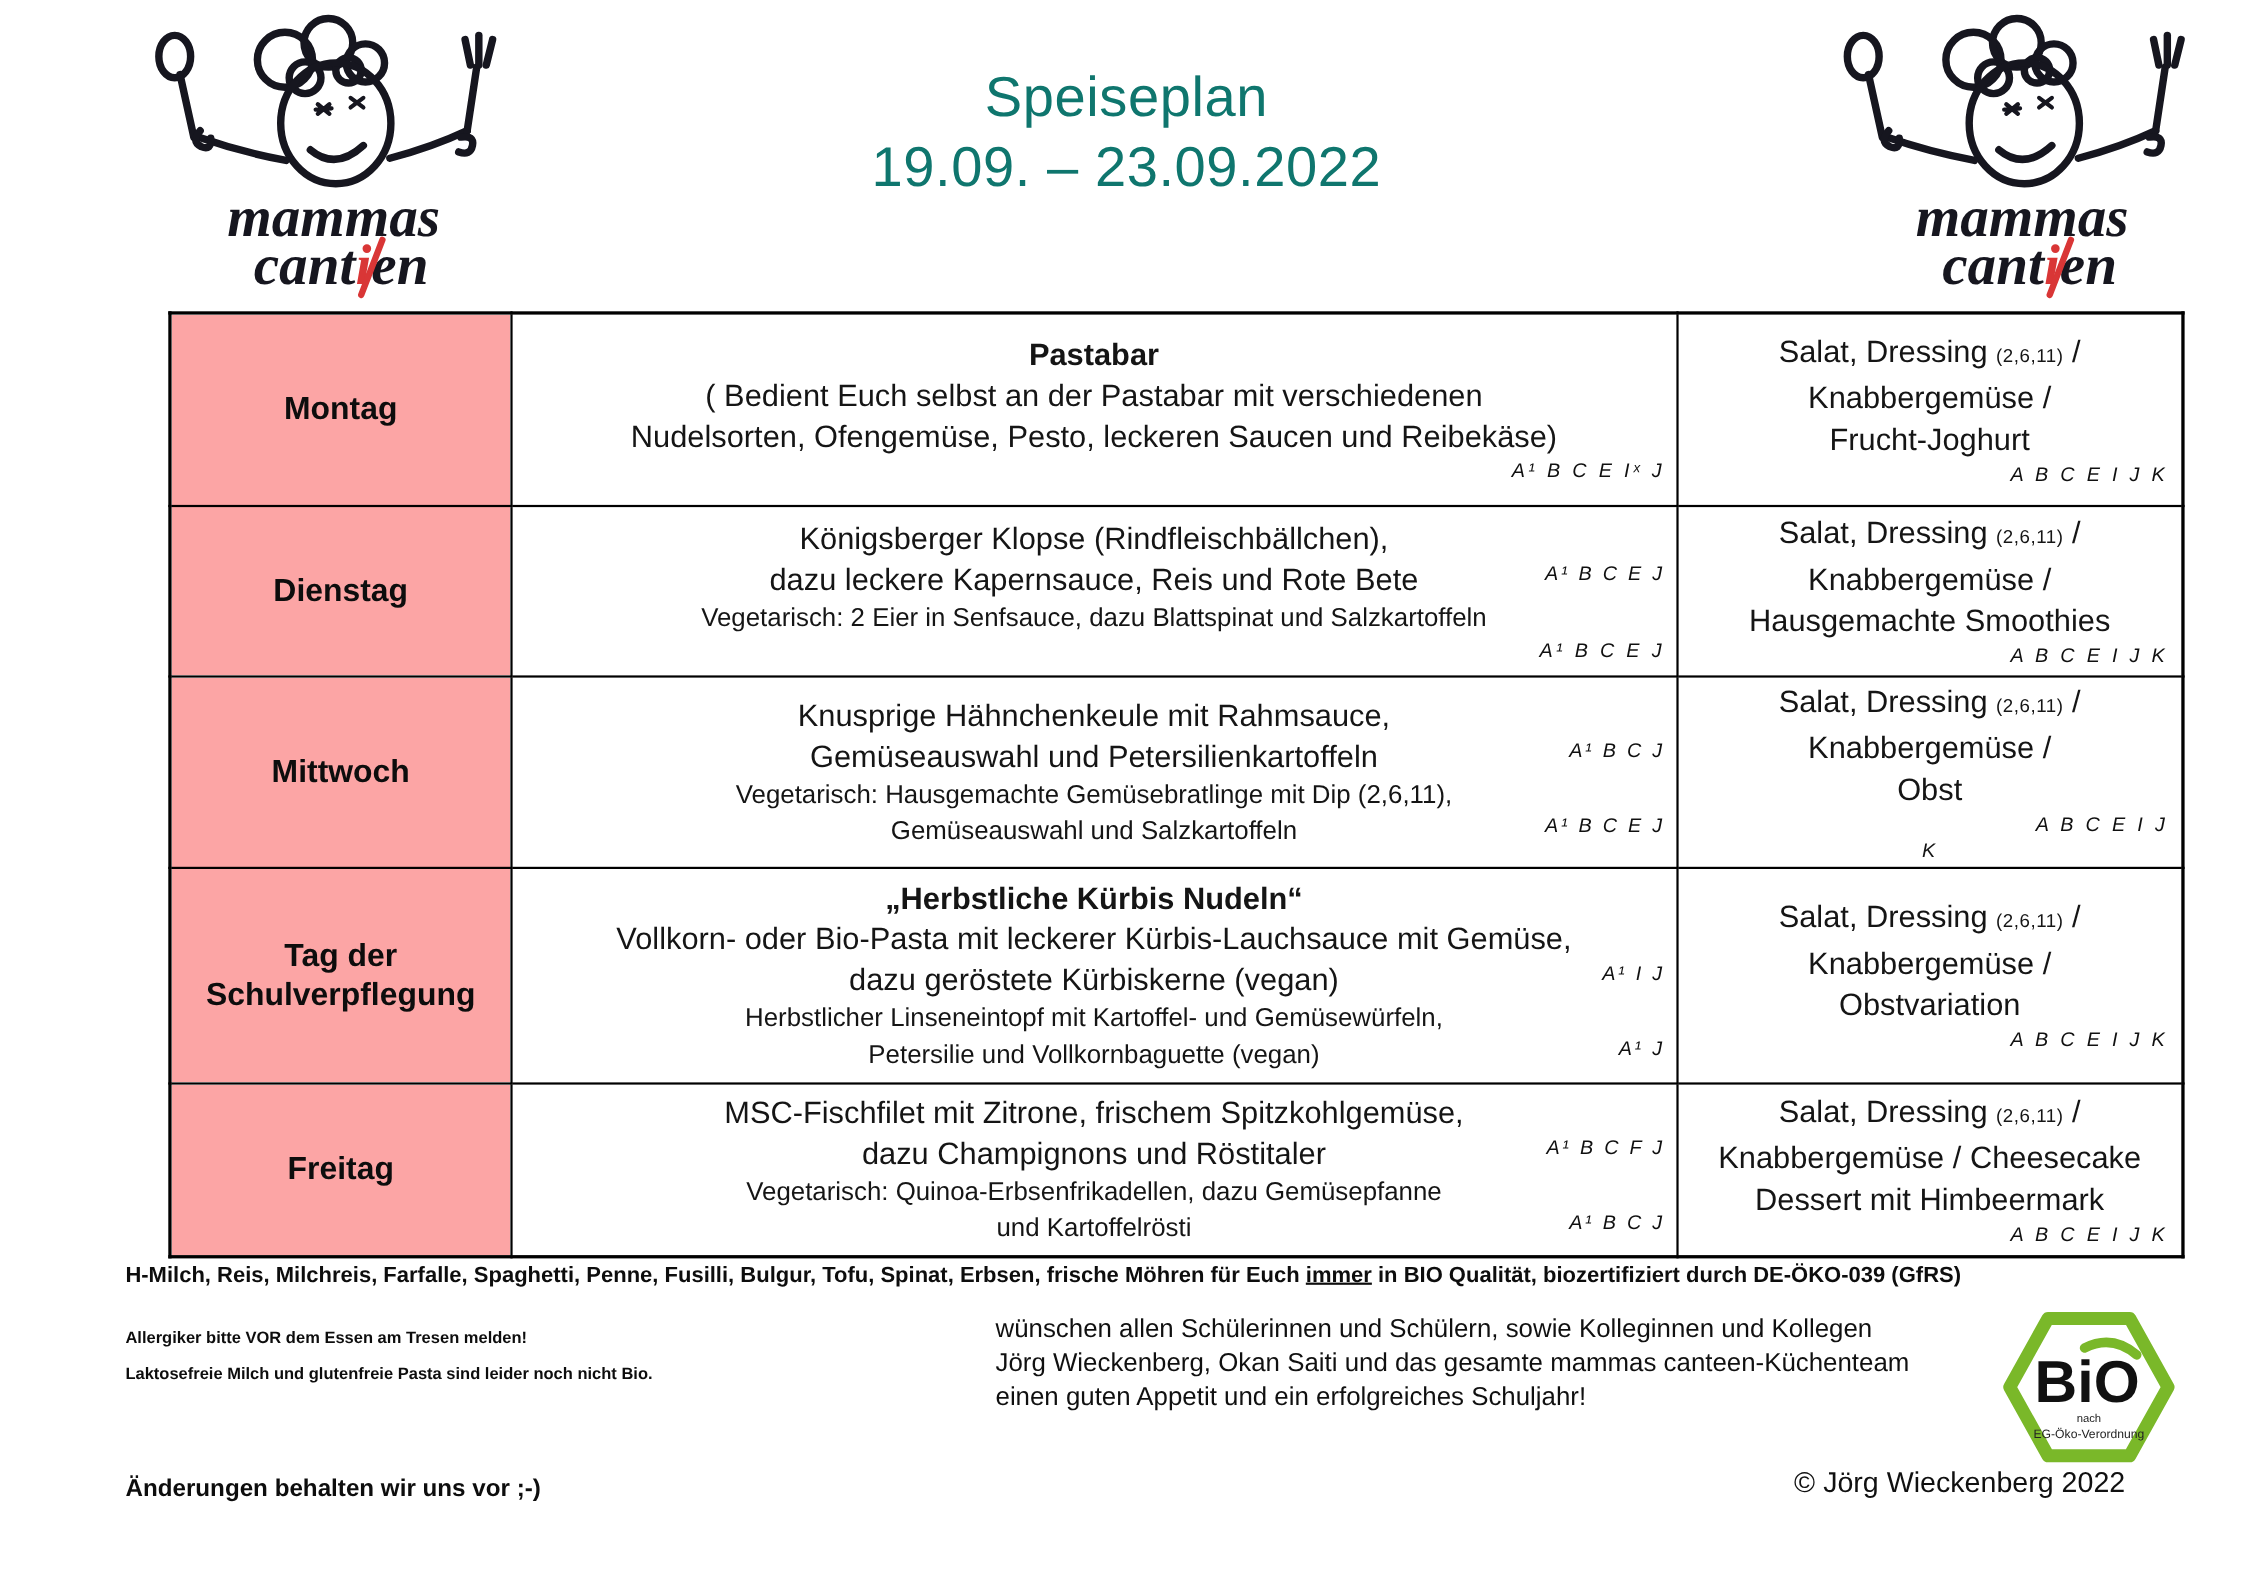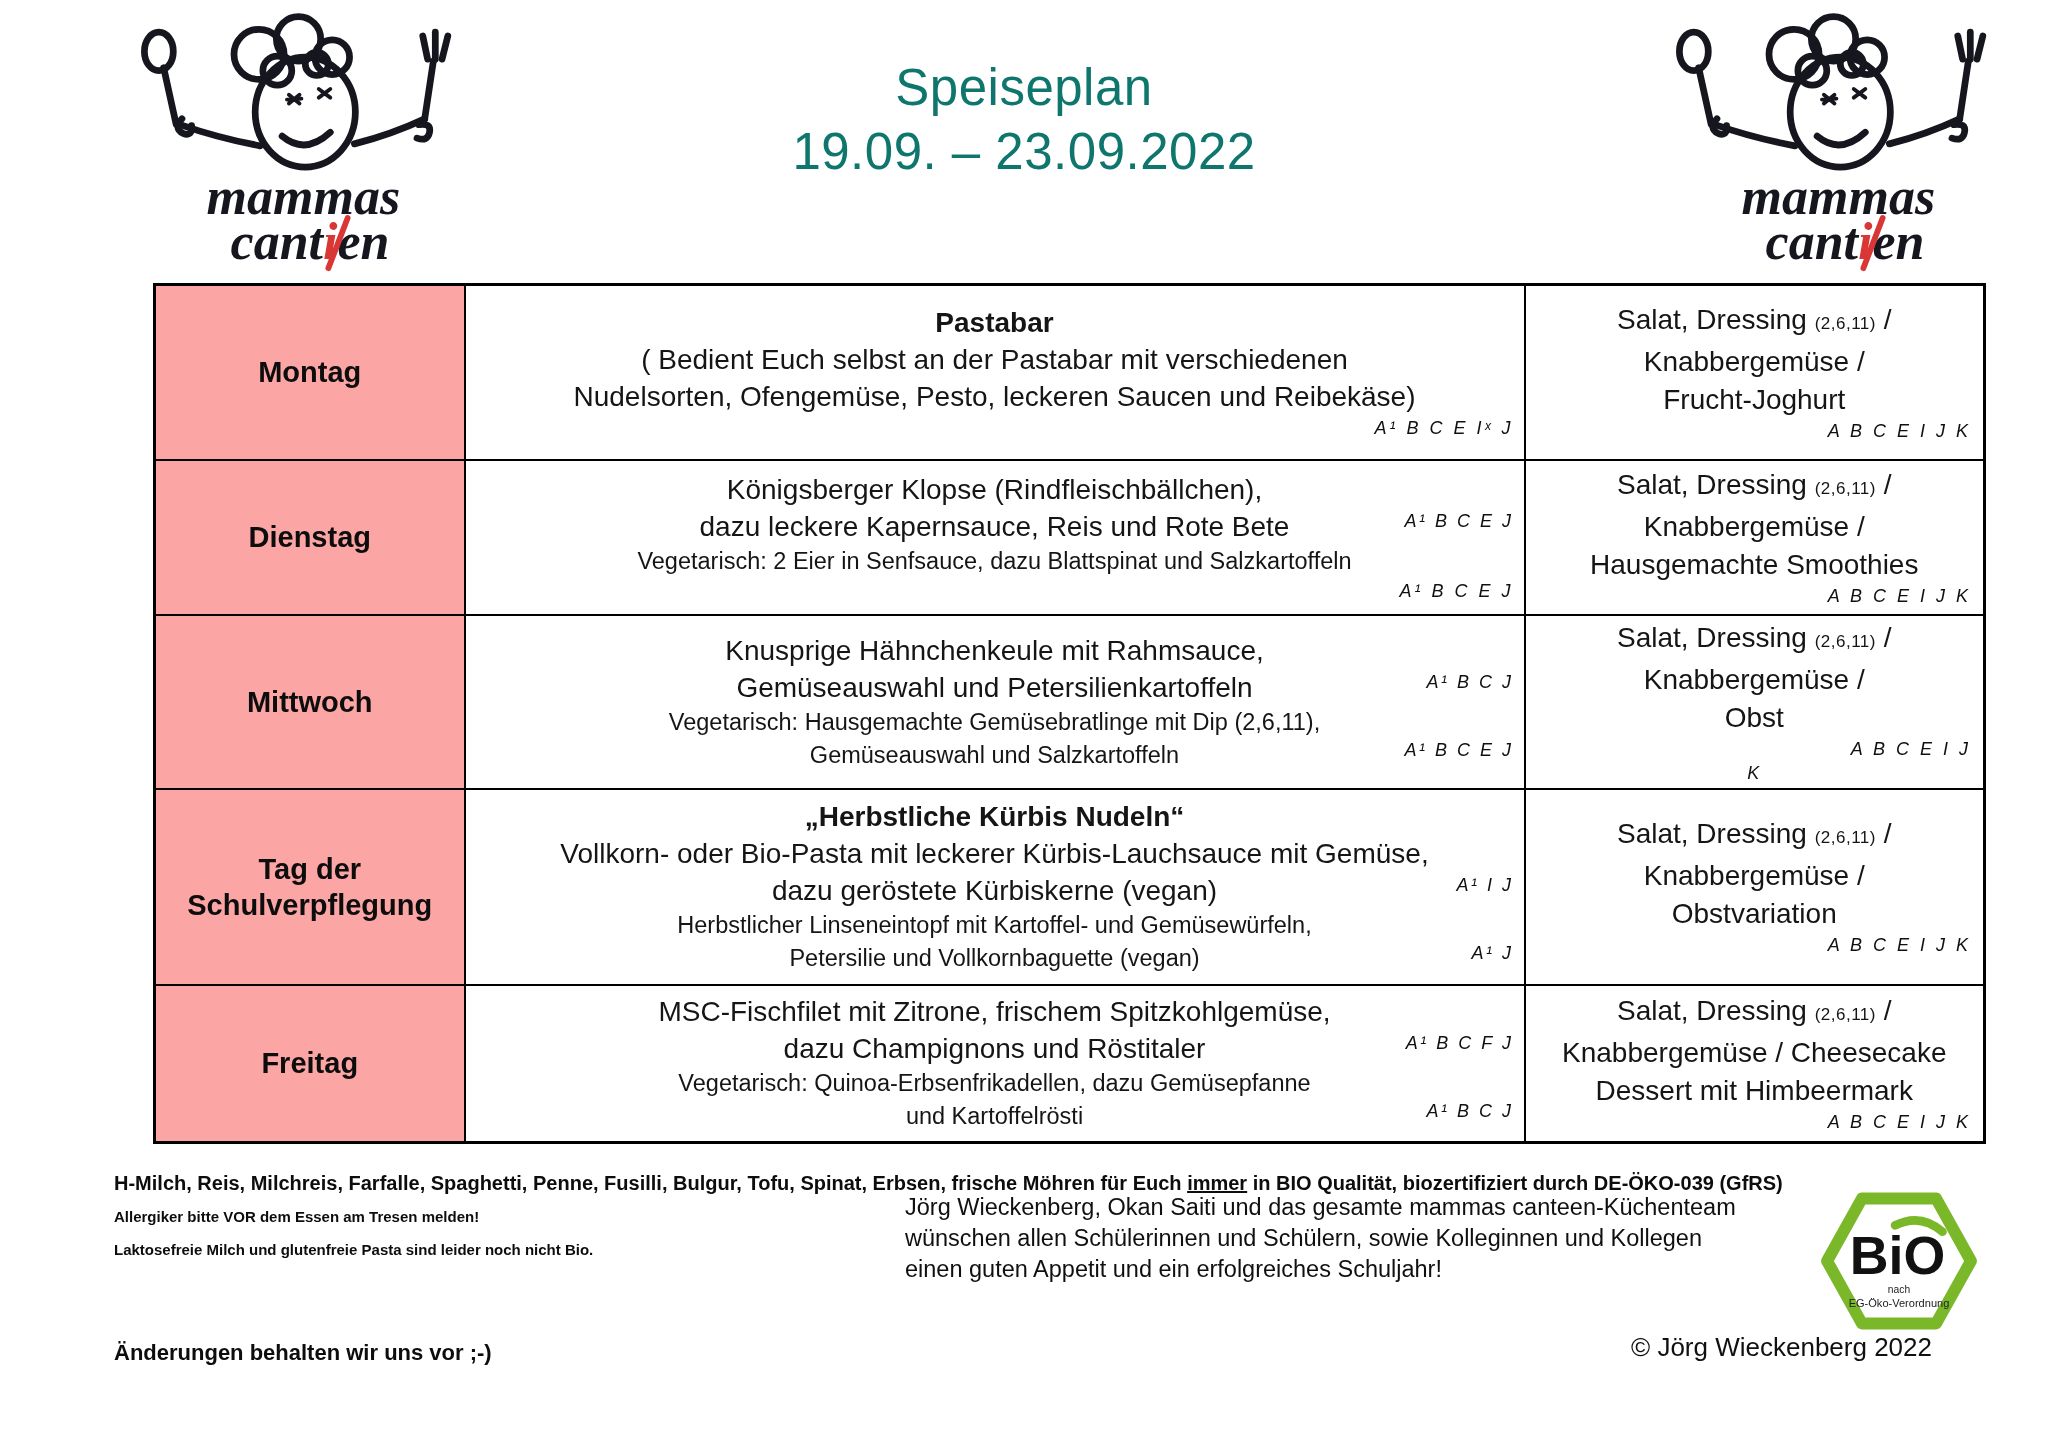--- a/index.html
+++ b/index.html
@@ -41,21 +41,21 @@
   .code.inline { position:absolute; right:2px; bottom:5px; letter-spacing:2.5px; }
   .codeline { text-align:right; line-height:26px; height:26px; padding-right:2px; }
 
   .sl { font-size:28px; line-height:38px; white-space:nowrap; }
   .sl .sm { font-size:17px; letter-spacing:0.5px; }
   .side-codeline { text-align:right; line-height:25px; height:25px; padding-right:4px; }
   .side-k { font-size:18px; font-style:italic; line-height:23px; letter-spacing:2px; }
 
   
   .bio-note {
-    position:absolute; left:114px; top:1172px; width:1830px;
+    position:absolute; left:114px; top:1148px; width:1830px;
     font-weight:bold; font-size:20px; white-space:nowrap; color:#0d0d0d;
   }
   .bio-note .ul { text-decoration:underline; }
   .allergy {
     position:absolute; left:114px; top:1200px;
     font-weight:bold; font-size:15px; line-height:33px; color:#0d0d0d;
   }
   .team-msg { position:absolute; left:905px; top:1192px; font-size:23.5px; line-height:31px; color:#101010; }
   .bio-seal { position:absolute; left:1816px; top:1176px; width:166px; height:170px; }
   .changes  { position:absolute; left:114px; top:1340px; font-weight:bold; font-size:22px; color:#0d0d0d; }
@@ -228,22 +228,22 @@
   <div class="bio-note">
     <span>H-Milch, Reis, Milchreis, Farfalle, Spaghetti, Penne, Fusilli, Bulgur, Tofu, Spinat, Erbsen, frische Möhren für Euch </span><span class="ul">immer</span><span> in BIO Qualität, biozertifiziert durch DE-ÖKO-039 (GfRS)</span>
   </div>
 
   <div class="allergy">
     <div><span>Allergiker bitte </span><span>VOR</span><span> dem Essen am Tresen melden!</span></div>
     <div>Laktosefreie Milch und glutenfreie Pasta sind leider noch nicht Bio.</div>
   </div>
 
   <div class="team-msg">
+    <div>wünschen allen Schülerinnen und Schülern, sowie Kolleginnen und Kollegen</div>
     <div>Jörg Wieckenberg, Okan Saiti und das gesamte mammas canteen-Küchenteam</div>
-    <div>wünschen allen Schülerinnen und Schülern, sowie Kolleginnen und Kollegen</div>
     <div>einen guten Appetit und ein erfolgreiches Schuljahr!</div>
   </div>
 
   <div class="bio-seal">
     <svg viewBox="0 0 210 210" width="166" height="170">
       <path d="M14 105 L 58 26 L 152 26 L 196 105 L 152 184 L 58 184 Z" fill="#ffffff" stroke="#7ab829" stroke-width="15" stroke-linejoin="round"></path>
       <text x="103" y="122" text-anchor="middle" font-family="Liberation Sans, sans-serif" font-weight="bold" font-size="68" fill="#111">BiO</text>
       <path d="M100 60 Q 132 44 160 68" stroke="#7ab829" stroke-width="11" fill="none" stroke-linecap="round"></path>
       <text x="105" y="145" text-anchor="middle" font-family="Liberation Sans, sans-serif" font-size="13" fill="#222">nach</text>
       <text x="105" y="163" text-anchor="middle" font-family="Liberation Sans, sans-serif" font-size="14" fill="#222">EG-Öko-Verordnung</text>

